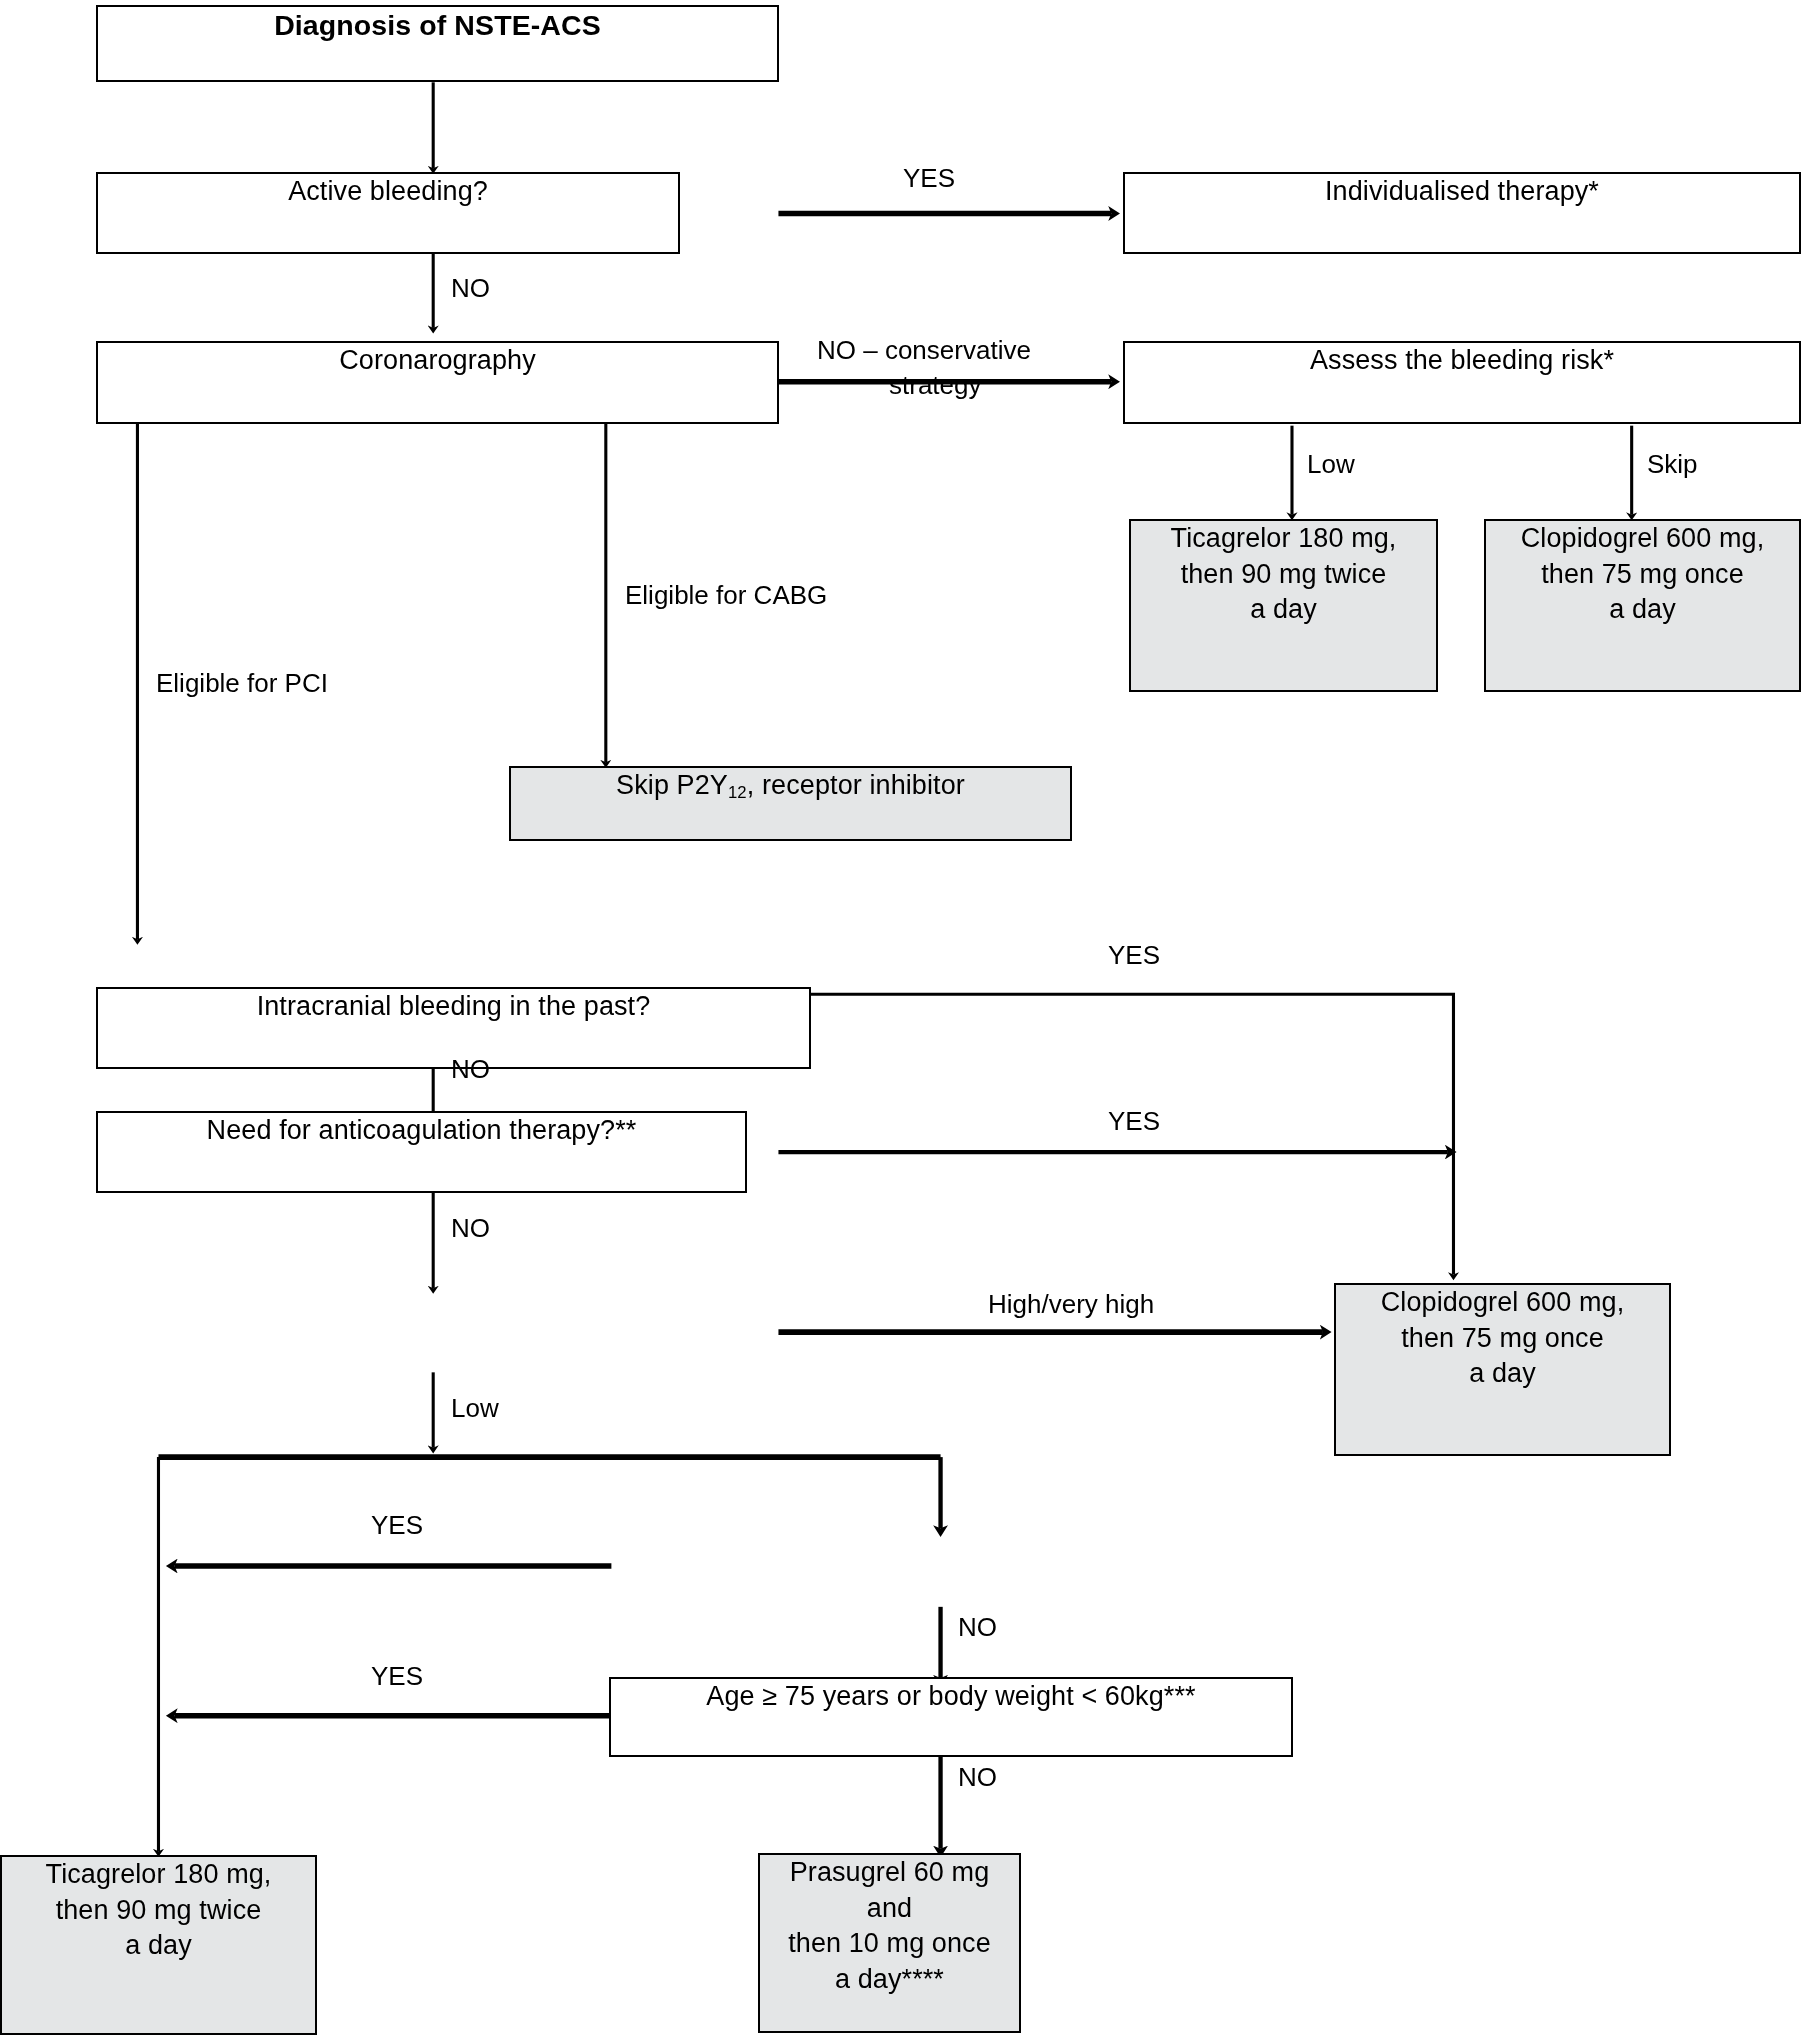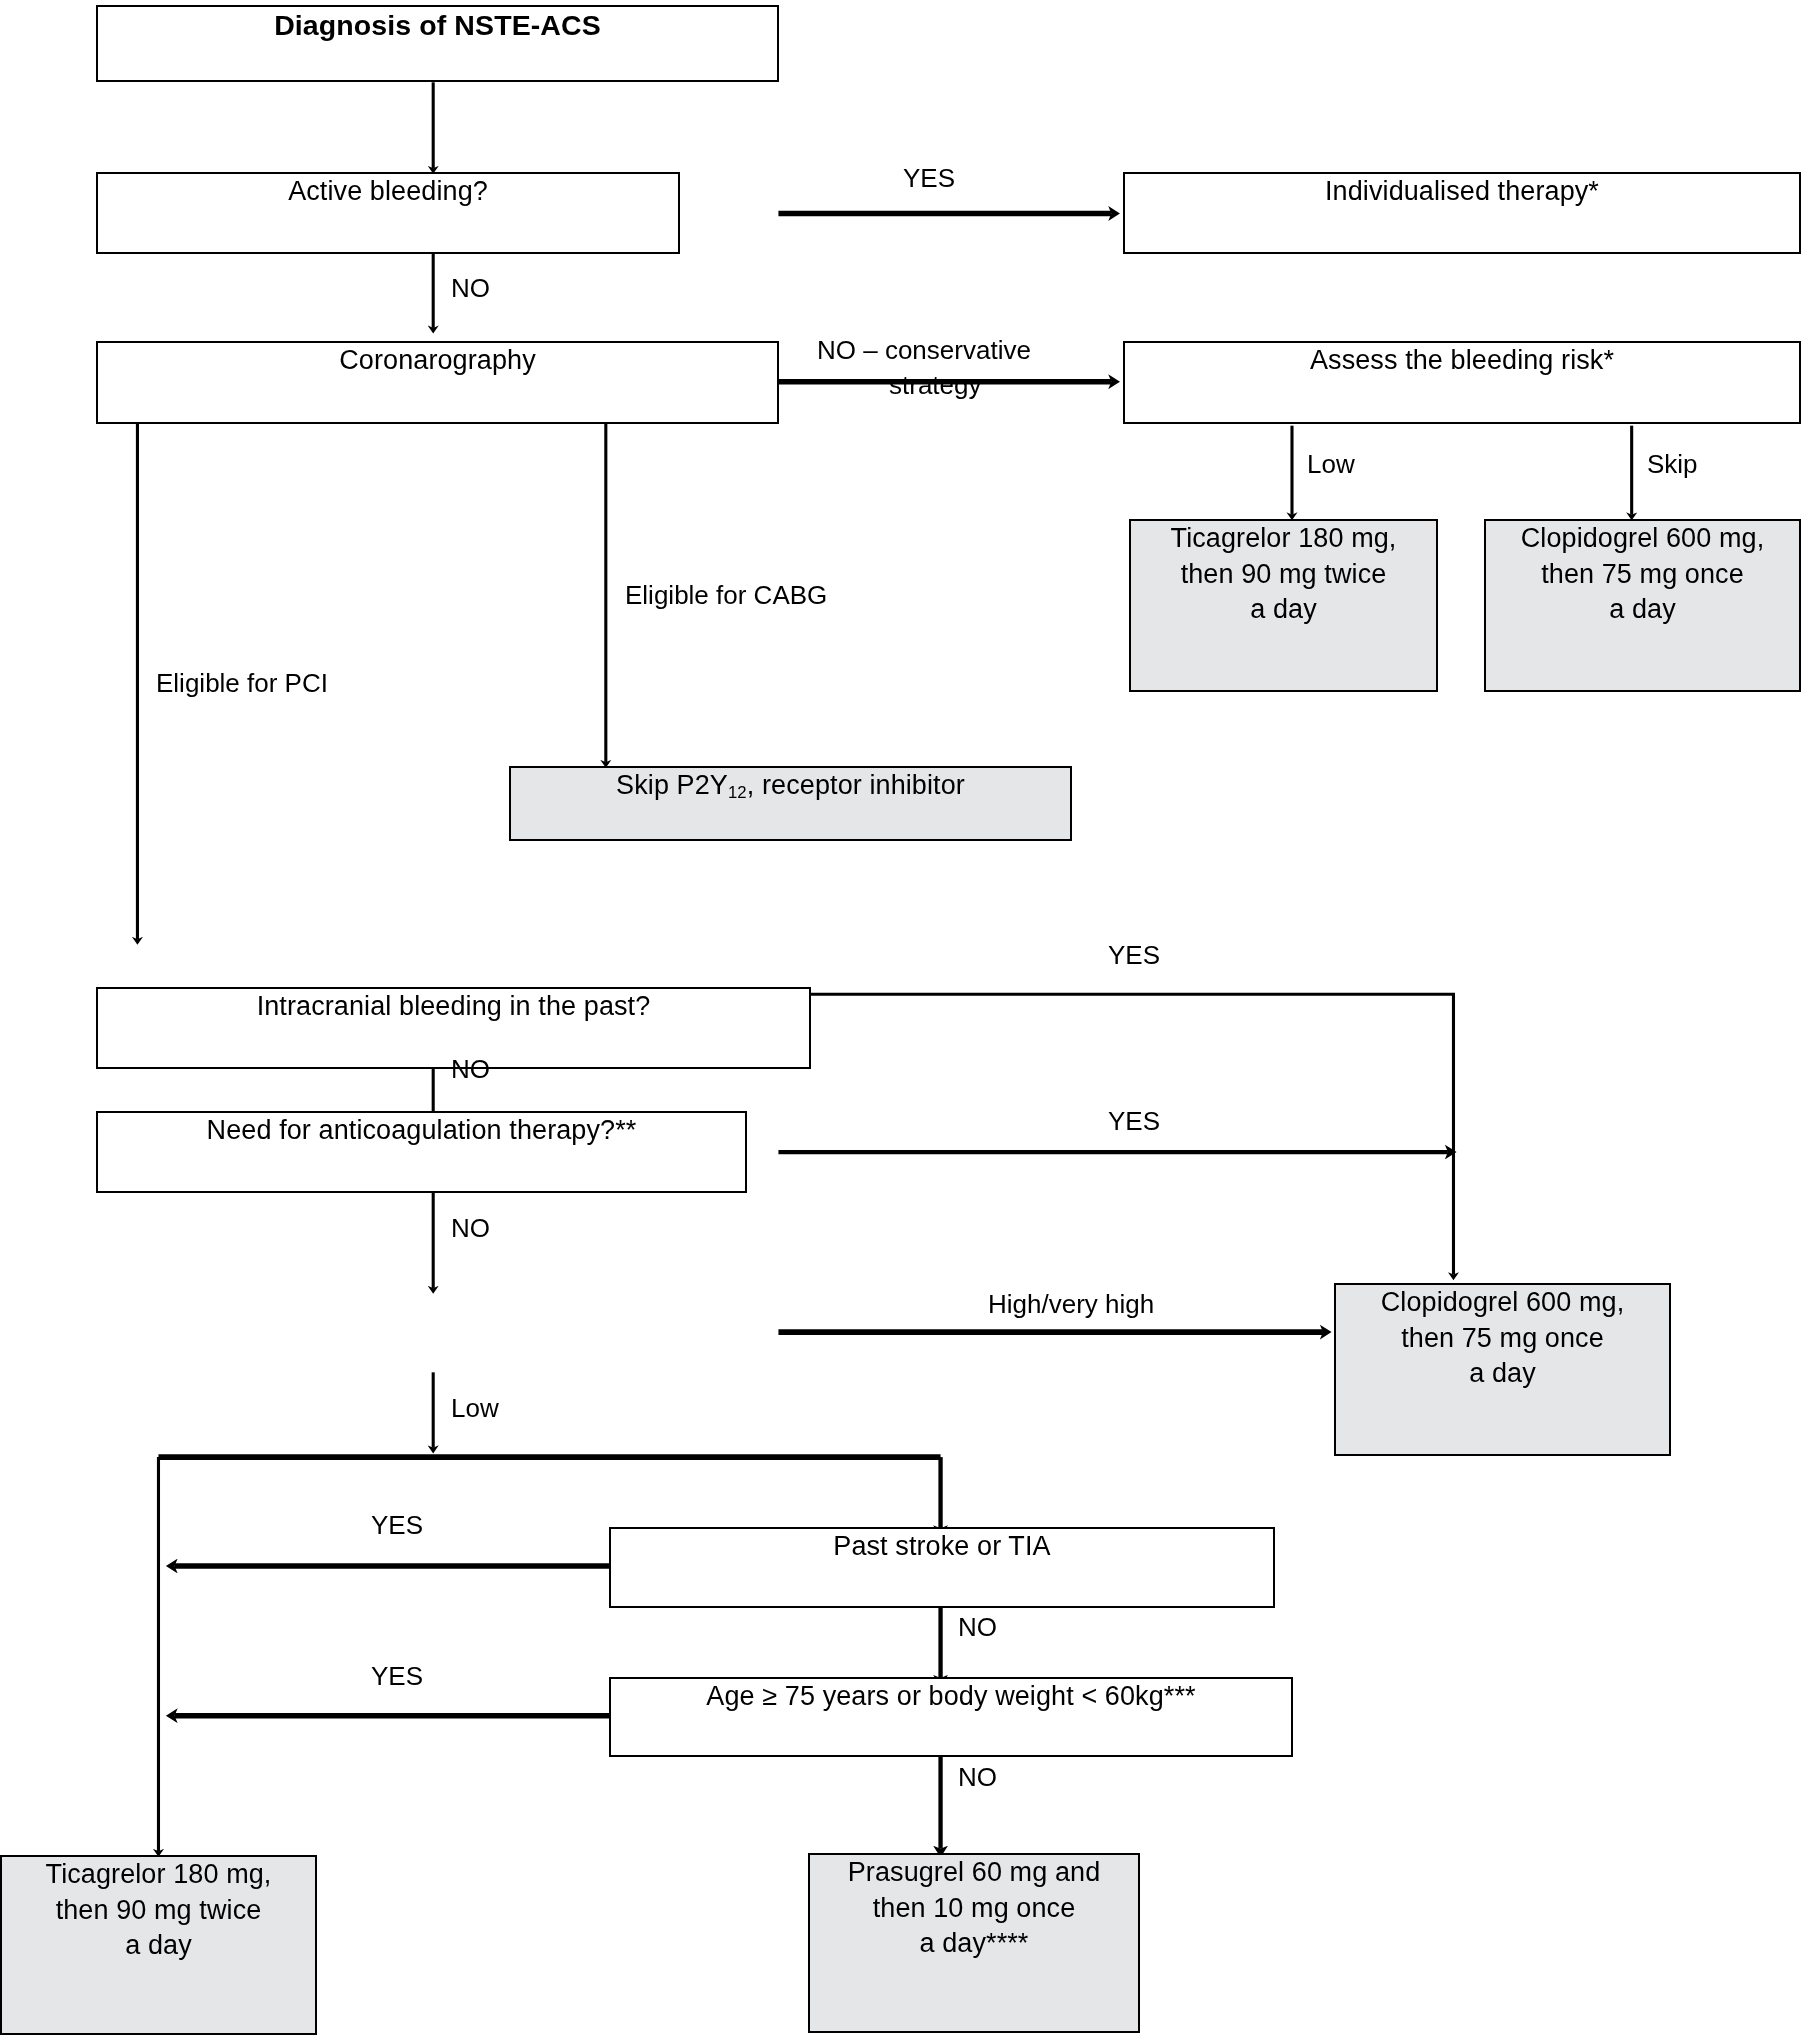--- a/index.html
+++ b/index.html
@@ -173,37 +173,34 @@
 
 
   <div class="node-box shaded" style="left:1334px; top:1283px; width:337px; height:173px;">
     <span class="node-label">
       <span>Clopidogrel 600 mg,</span><br>
       <span>then 75 mg once</span><br>
       <span>a day</span>
     </span>
   </div>
 
-  <div class="node-box" style="left:609px; top:1527px; width:666px; height:81px;">
-    <span class="node-label">Past stroke or TIA</span>
-  </div>
 
   <div class="node-box" style="left:609px; top:1677px; width:684px; height:80px;">
     <span class="node-label">Age ≥ 75 years or body weight &lt; 60kg***</span>
   </div>
 
   <div class="node-box shaded" style="left:0px; top:1855px; width:317px; height:180px;">
     <span class="node-label">
       <span>Ticagrelor 180 mg,</span><br>
       <span>then 90 mg twice</span><br>
       <span>a day</span>
     </span>
   </div>
 
-  <div class="node-box shaded" style="left:808px; top:1853px; width:332px; height:180px;">
+  <div class="node-box shaded" style="left:758px; top:1853px; width:263px; height:180px;">
     <span class="node-label">
       <span>Prasugrel 60 mg and</span><br>
       <span>then 10 mg once</span><br>
       <span>a day****</span>
     </span>
   </div>
 
   <div class="edge-label" style="left:903px; top:162px;">YES</div>
 
   <div class="edge-label" style="left:451px; top:272px;">NO</div>

